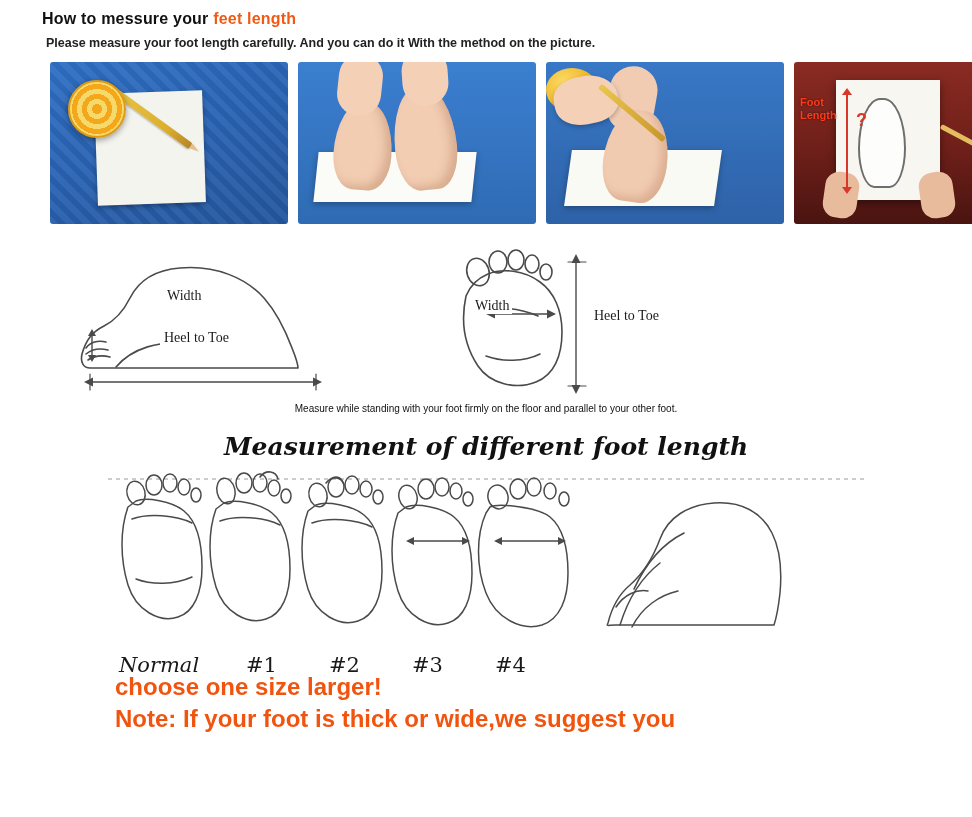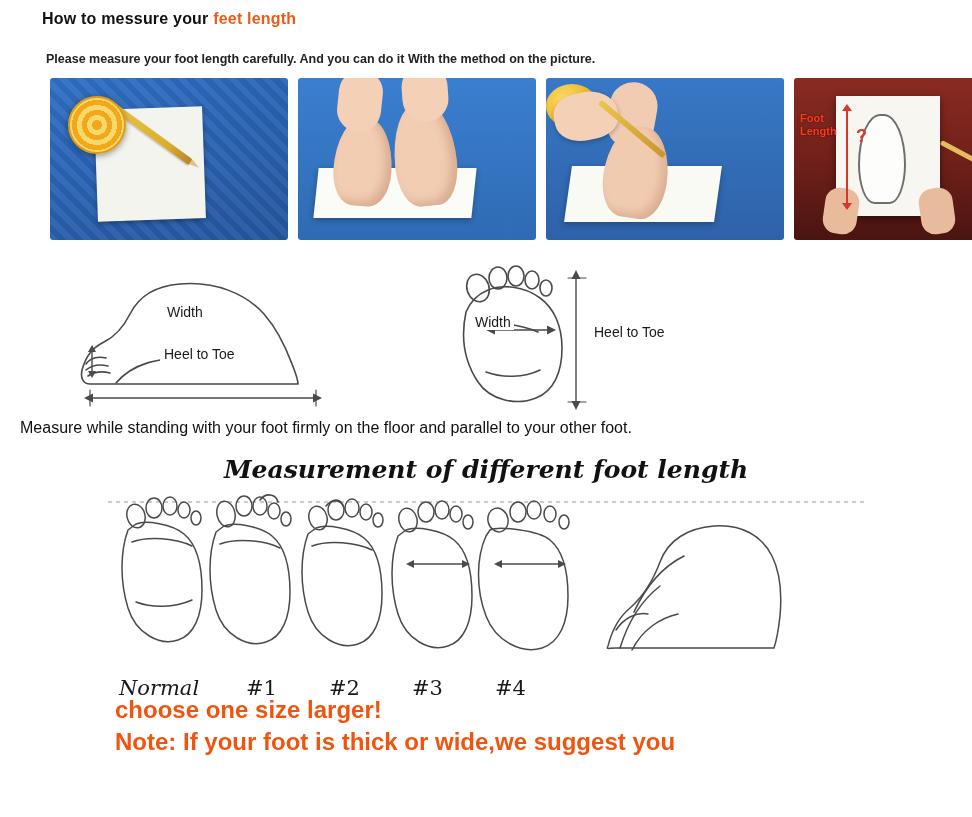--- a/index.html
+++ b/index.html
@@ -31,21 +31,21 @@
     margin: 10px 0 0 22px;
     color: #111;
   }
   .title .accent {
     color: #f05a14;
   }
   .subtitle {
     font-size: 12.5px;
     font-weight: bold;
     color: #222;
-    margin: 24px 0 0 26px;
+    margin: 8px 0 0 26px;
   }
 
   
   .photo-strip {
     display: flex;
     gap: 10px;
     margin: 12px 0 0 30px;
     width: 800px;
   }
   .photo {
@@ -178,31 +178,32 @@
   .p4 .dim-arrow:after { bottom:-6px; border-top:7px solid #d9372a; }
   .p4 .qmark {
     position:absolute; left:62px; top:48px; color:#d9372a; font-size:18px; font-weight:bold;
   }
 
   
   .diagram-row {
     position: relative;
     height: 165px;
     margin-top: 12px;
+    font-family: Liberation Serif, serif;
   }
   .diagram-svg { position:absolute; left:0; top:0; }
   .dlabel {
     position: absolute;
     font-size: 14px;
     color: #1a1a1a;
   }
 
   .measure-note {
-    font-size: 16px;
-    text-align: left;
+    font-size: 10px;
+    text-align: center;
     margin: 2px 0 0 0;
     color: #111;
   }
 
   
   .section-title {
     text-align: center;
     font-family: "DejaVu Serif", serif;
     font-style: italic;
     font-size: 25px;

